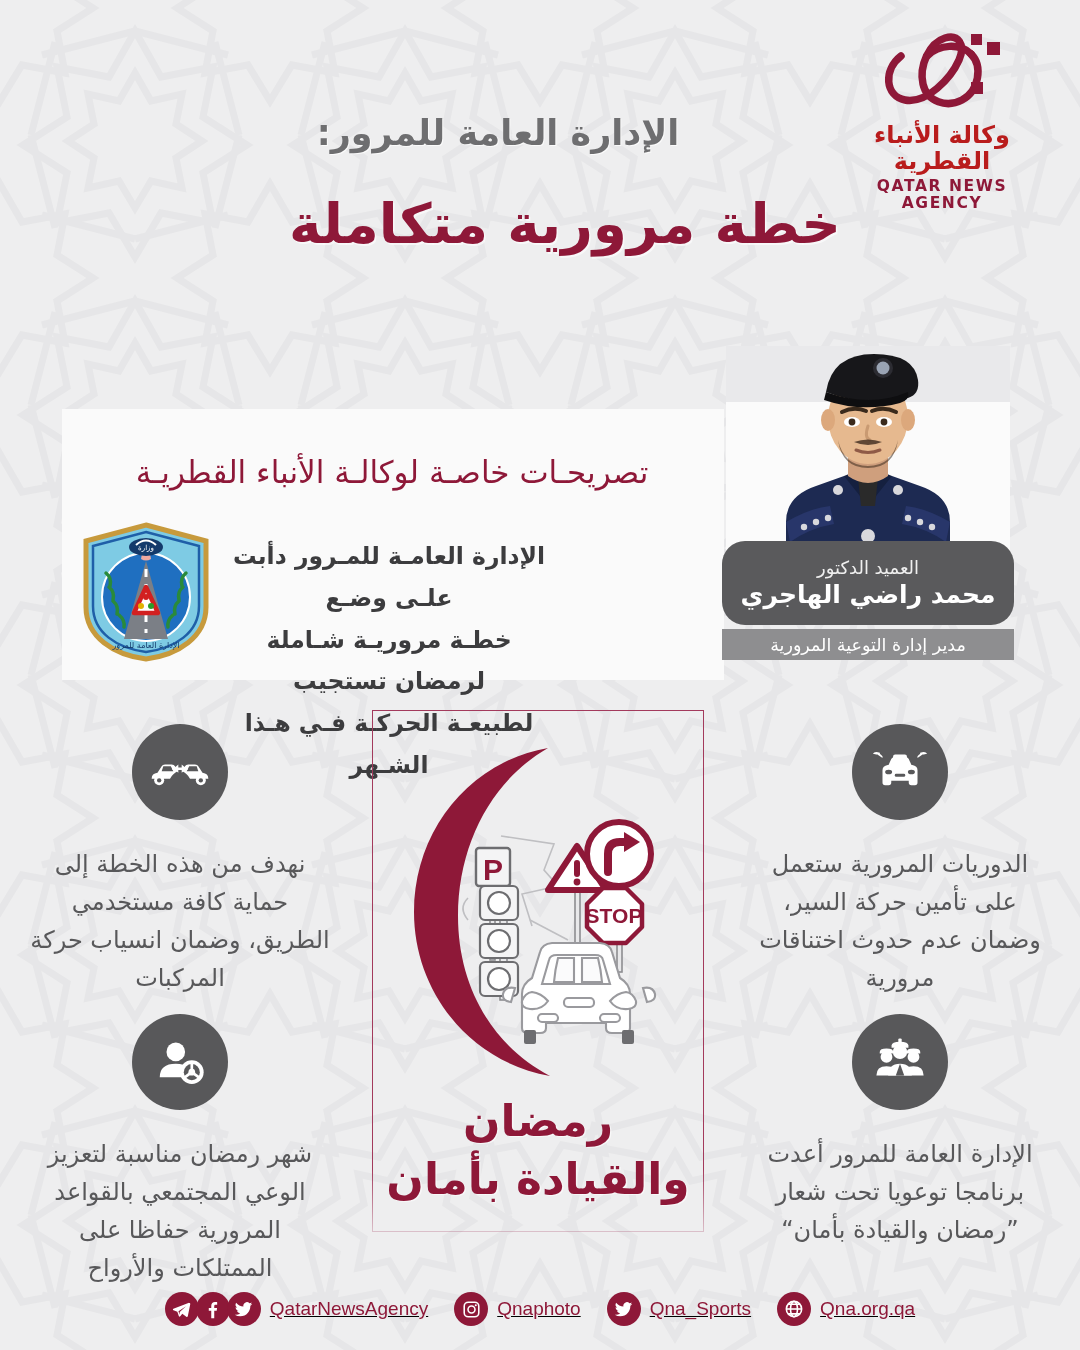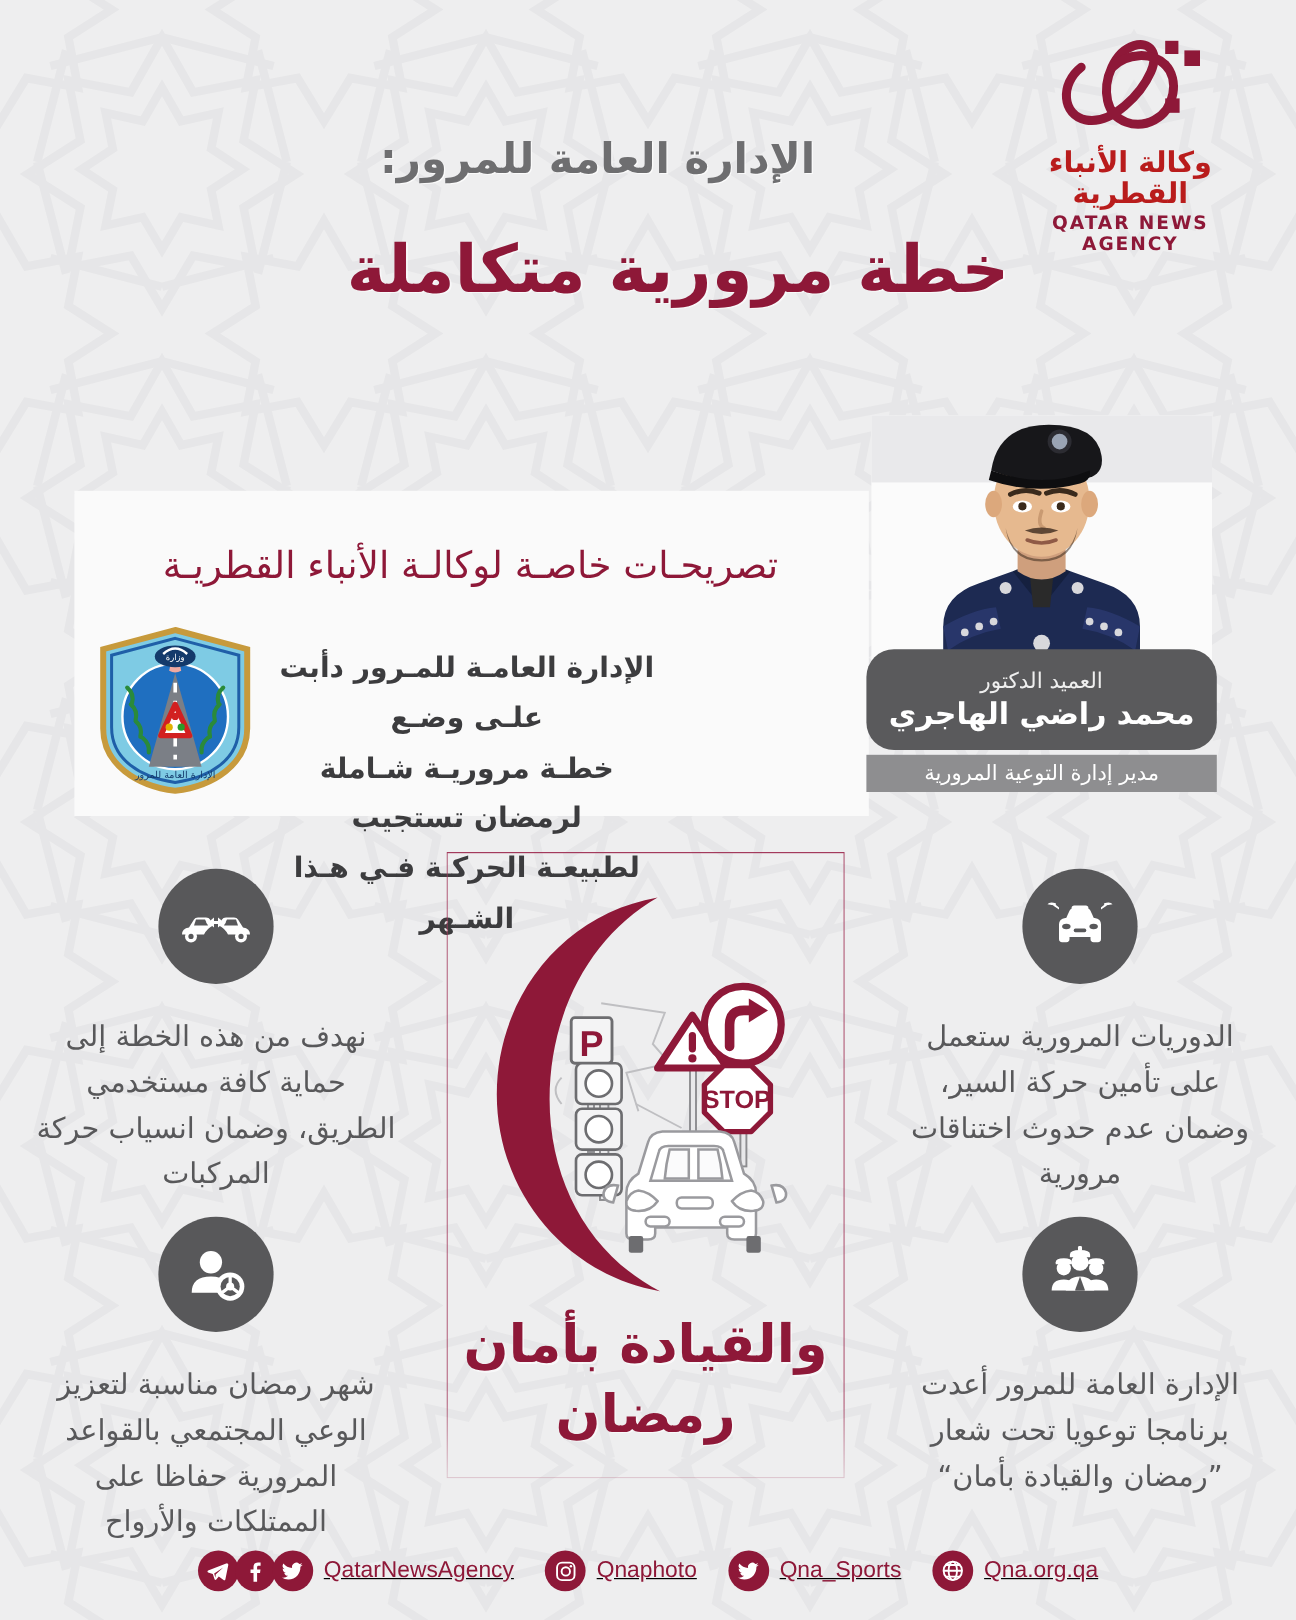--- a/index.html
+++ b/index.html
@@ -413,22 +413,22 @@
       <path d="M143,248 q-10,-2 -12,6 q-1,7 8,8 Z"></path>
       <path d="M271,248 q10,-2 12,6 q1,7 -8,8 Z"></path>
     </g>
     <g fill="#6d6d70">
       <rect x="152" y="290" width="12" height="14" rx="2"></rect>
       <rect x="250" y="290" width="12" height="14" rx="2"></rect>
     </g>
   </svg>
 
   <div class="slogan">
+    <div>رمضان</div>
     <div>والقيادة بأمان</div>
-    <div>رمضان</div>
   </div>
 
   <div class="footer">
 
     <div class="fgroup">
       <div class="fic">
         <svg viewBox="0 0 24 24" width="19" height="19" fill="#ffffff">
           <path d="M21.5 3.5 1.8 11.1c-.9.35-.87 1.62.04 1.93l4.9 1.66 1.85 5.6c.27.8 1.3.99 1.83.33l2.6-3.2 5.05 3.72c.7.52 1.7.14 1.88-.72l3.1-15.1c.2-.95-.74-1.74-1.55-1.5zM8.2 14.1l9.5-6.1-7.9 7.3-.3 3.4-1.3-4.6z"></path>
         </svg>
       </div>

